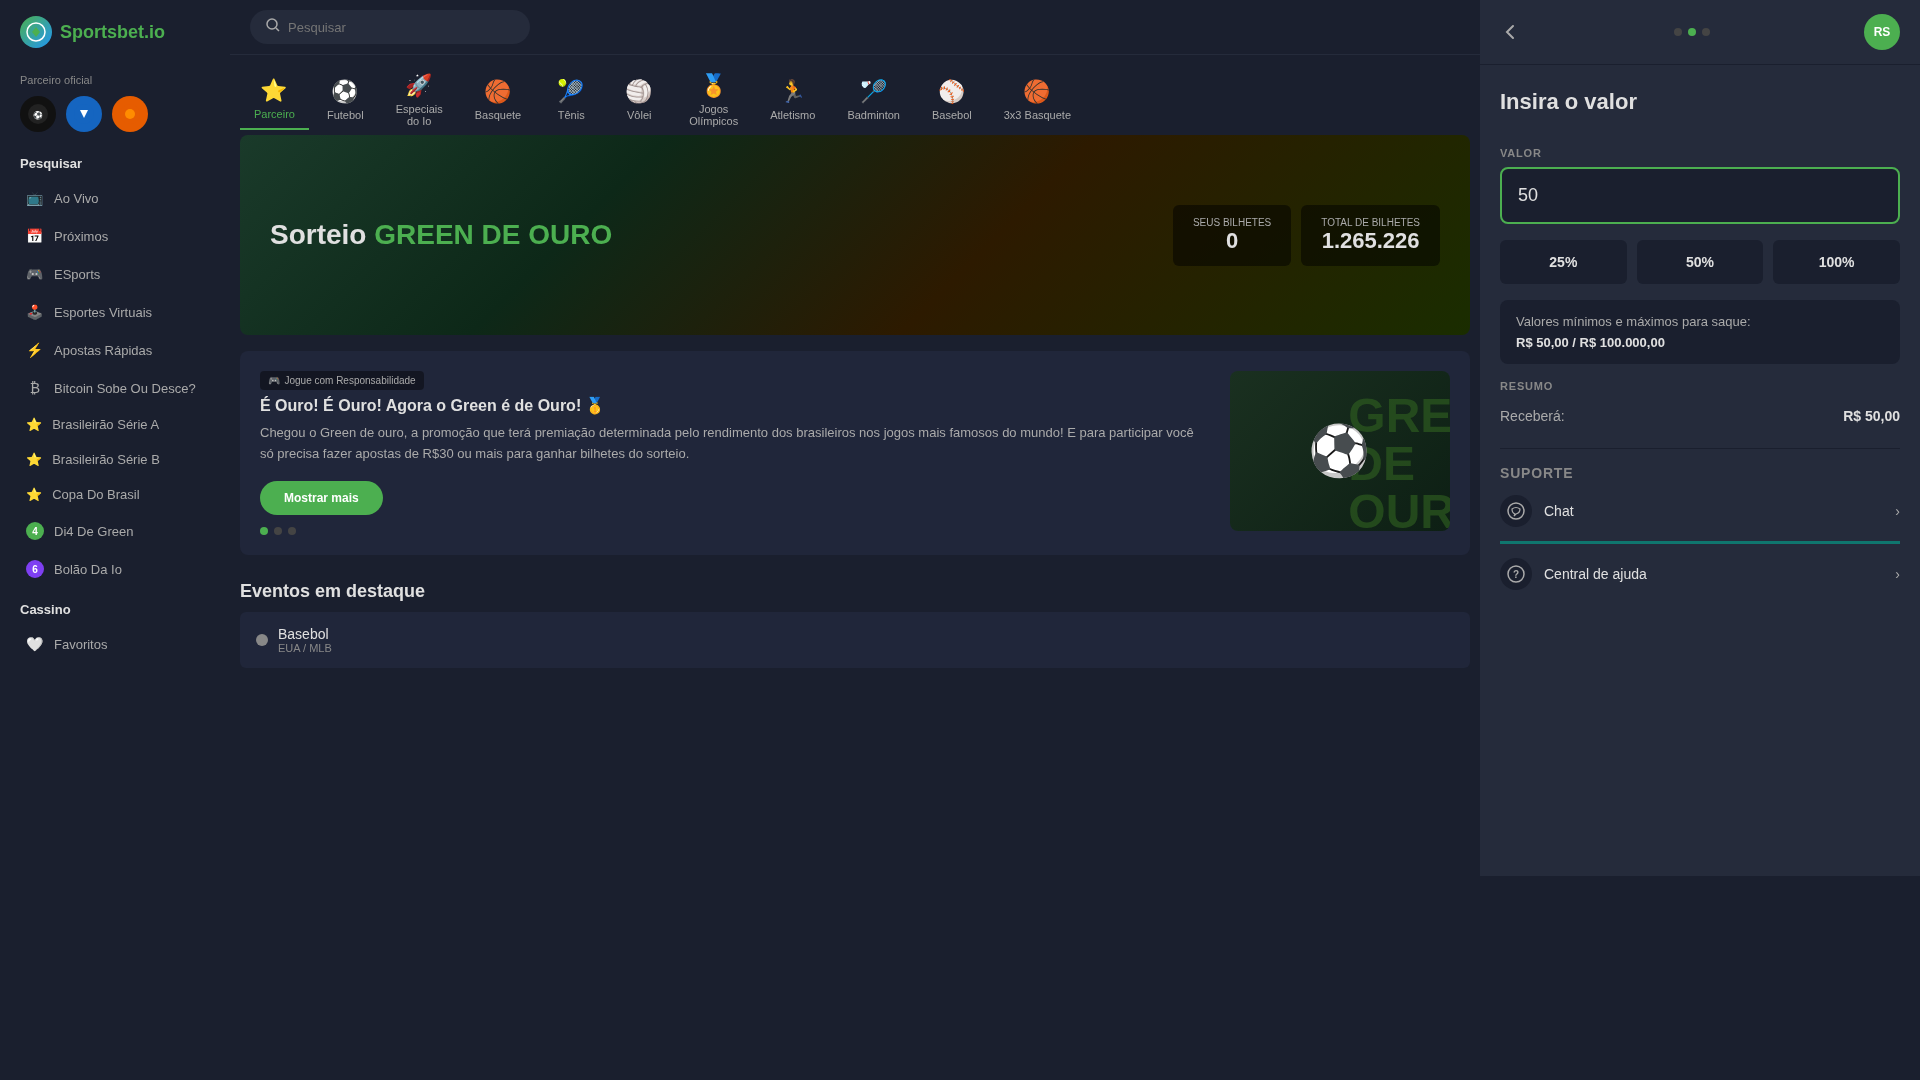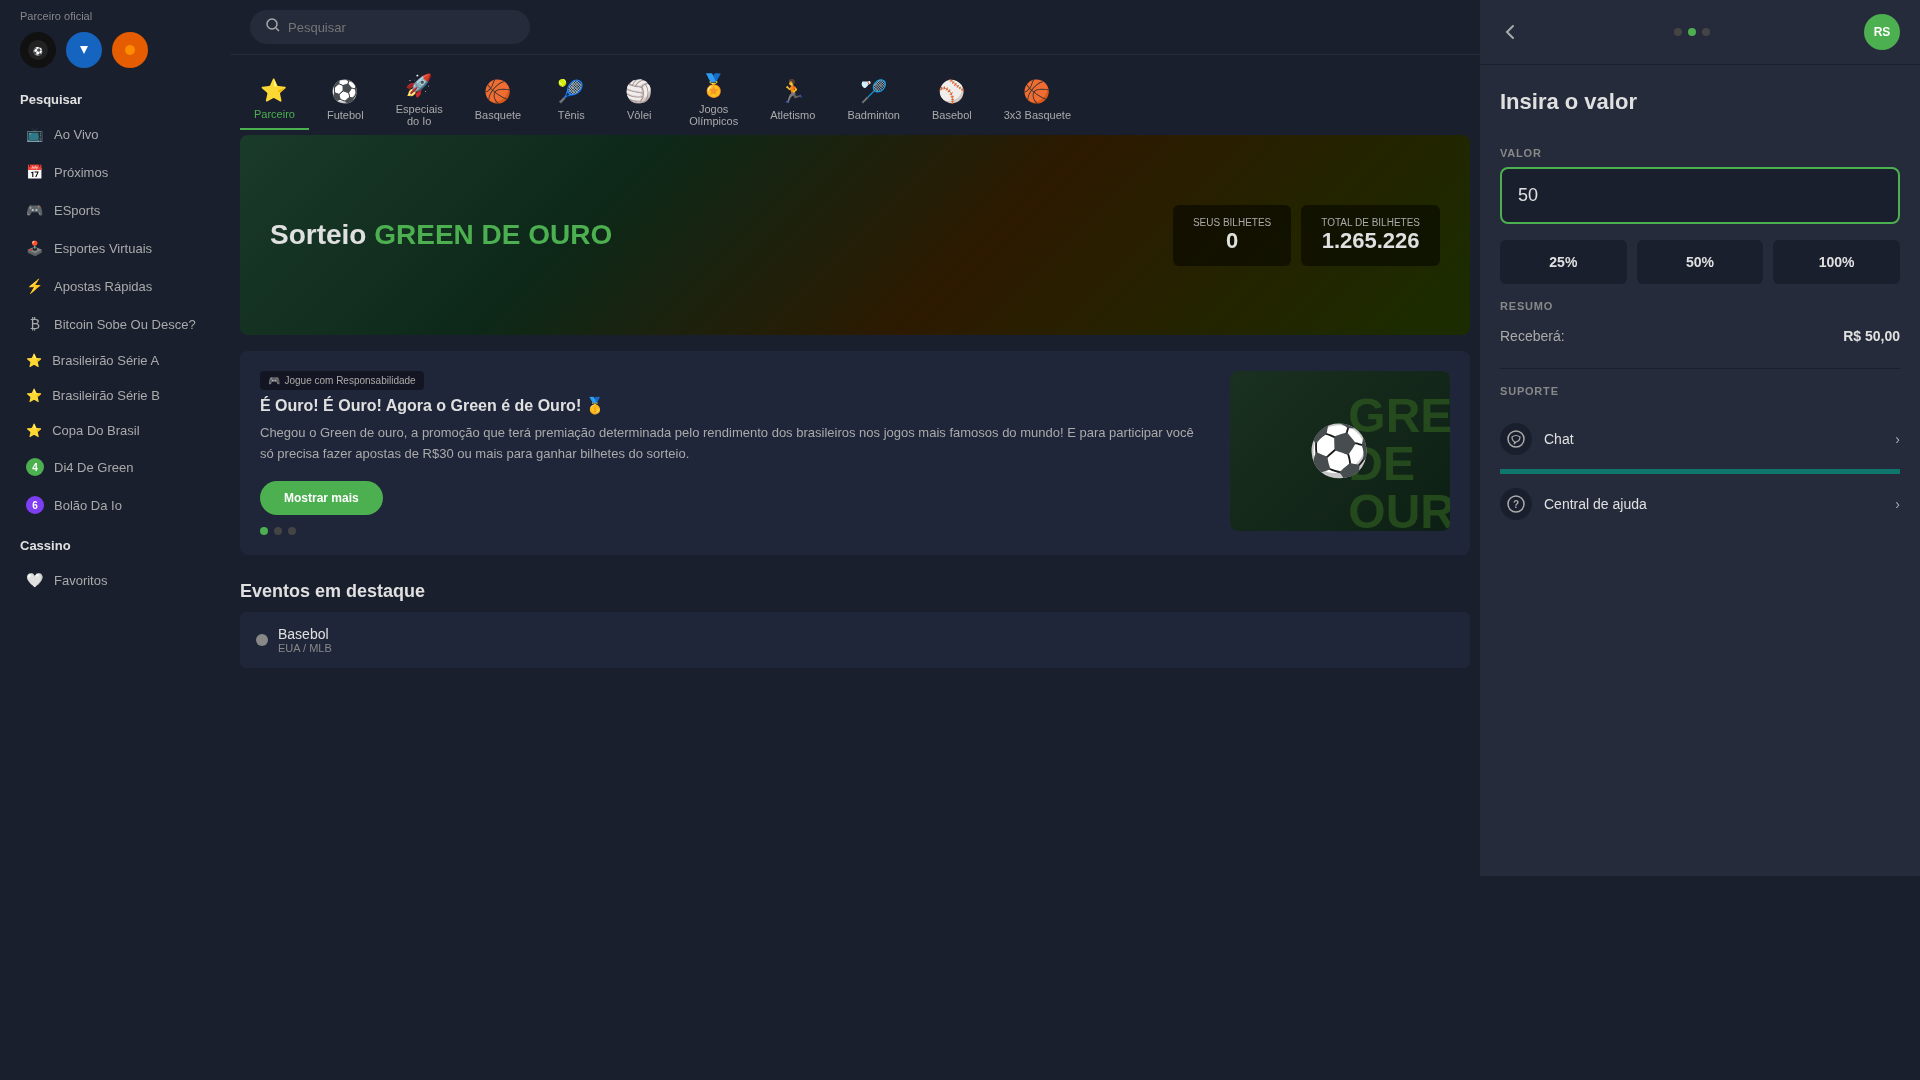--- a/index.html
+++ b/index.html
@@ -472,34 +472,33 @@
       cursor: pointer;
       margin-bottom: 24px;
     }
 
     .support-section {
       border-top: 1px solid #1a1f2e;
       padding-top: 16px;
     }
 
     .support-label {
-      font-size: 11px;
+      font-size: 14px;
       font-weight: 600;
       color: #888;
       letter-spacing: 0.8px;
       text-transform: uppercase;
-      margin-bottom: 12px;
     }
 
     .support-item {
       display: flex;
       align-items: center;
       gap: 12px;
       padding: 14px 0;
-      border-bottom: 5px solid #0f766e;
+      border-bottom: 3px solid #0f766e;
       cursor: pointer;
     }
 
     .support-item:last-child { border-bottom: none; }
 
     .support-icon {
       width: 32px; height: 32px;
       border-radius: 50%;
       background: #1a1f2e;
       display: flex; align-items: center; justify-content: center;
@@ -529,20 +528,31 @@
       color: #aaa;
       position: absolute;
       top: 10px;
       right: 10px;
     }
   </style>
 </head>
 <body>
 
 <div class="sidebar">
+  <div class="logo-area">
+    <div class="logo-circle">
+      <svg width="20" height="20" viewBox="0 0 20 20">
+        <circle cx="10" cy="10" r="9" fill="none" stroke="#fff" stroke-width="1.5"></circle>
+        <path d="M6 10 L10 5 L14 10 L10 15 Z" fill="#4caf50"></path>
+      </svg>
+    </div>
+    <span class="logo-text">
+      <span>Sportsbet</span><span style="color:#4caf50">.io</span>
+    </span>
+  </div>
 
   <div class="partner-section">
     <div class="partner-label">Parceiro oficial</div>
     <div class="partner-logos">
       <div class="partner-logo black">
         <svg width="24" height="24" viewBox="0 0 24 24">
             <circle cx="12" cy="12" r="10" fill="#222"></circle>
             <text x="12" y="16" text-anchor="middle" fill="#fff" font-size="8">⚽</text>
           </svg>
       </div>
@@ -751,20 +761,24 @@
 
     <div class="field-label">VALOR</div>
     <input class="value-input" type="text" value="50" style="">
 
     <div class="percent-buttons">
       <button class="percent-btn">25%</button>
       <button class="percent-btn">50%</button>
       <button class="percent-btn">100%</button>
     </div>
 
+    <div class="info-box">
+      <div class="info-box-title">Valores mínimos e máximos para saque:</div>
+      <div class="info-box-value">R$ 50,00 / R$ 100.000,00</div>
+    </div>
 
     <div class="resumo-section">
       <div class="field-label">RESUMO</div>
       <div class="resumo-row">
         <span class="resumo-label">Receberá:</span>
         <span class="resumo-value">R$ 50,00</span>
       </div>
     </div>
 
 

